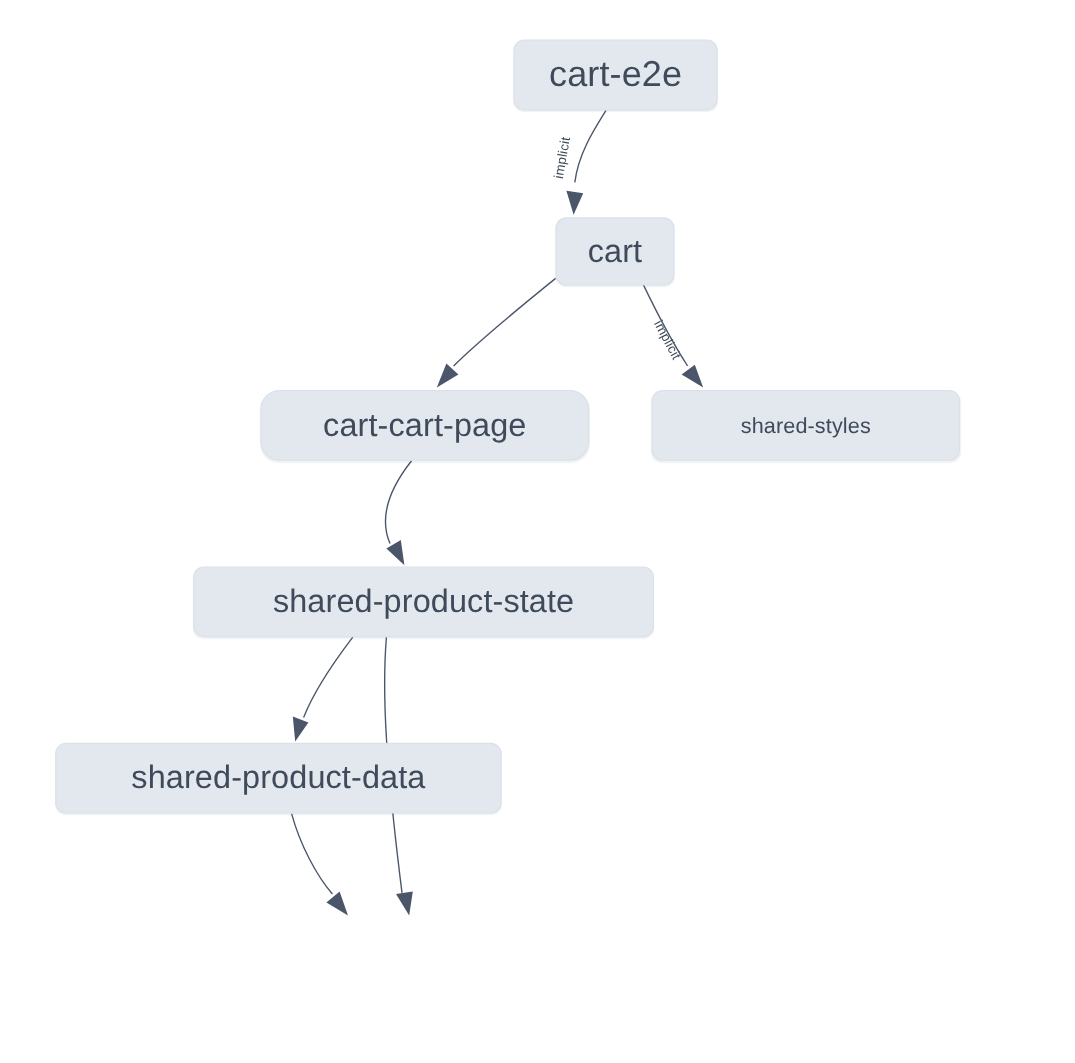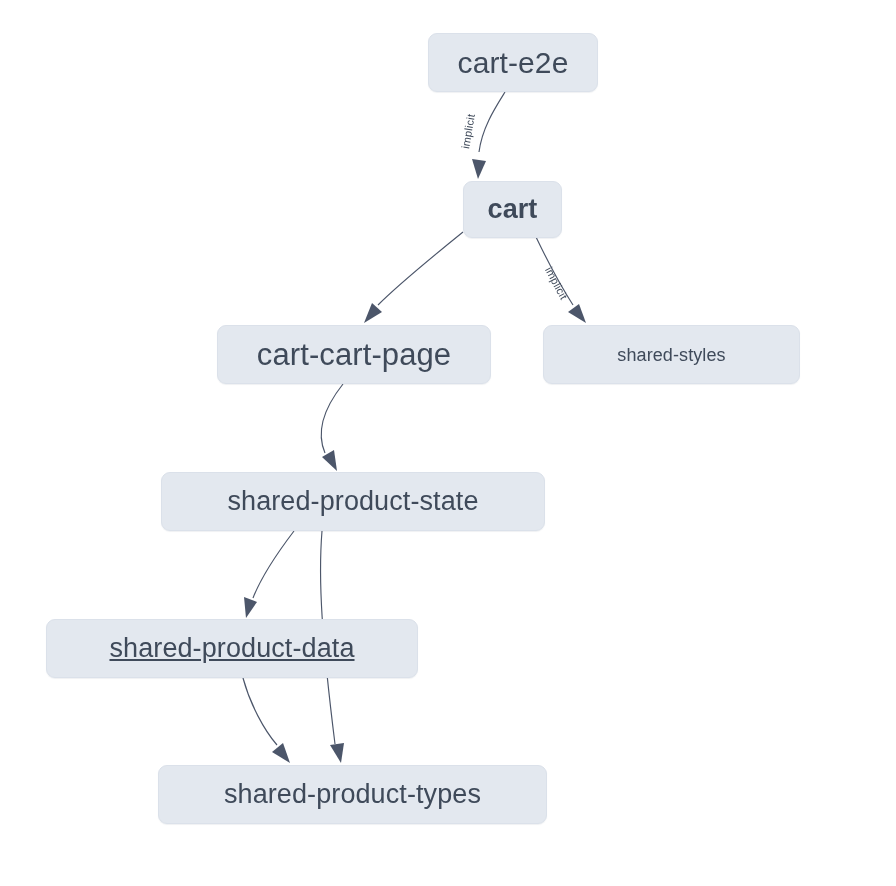--- a/index.html
+++ b/index.html
@@ -108,37 +108,34 @@
     <g>
       <text class="edge-label" x="472" y="132" text-anchor="middle" transform="rotate(-80 472 132)">implicit</text>
       <text class="edge-label" x="553" y="285" text-anchor="middle" transform="rotate(62 553 285)">implicit</text>
     </g>
   </svg>
 
   <div class="node" style="left:428px; top:33px; width:170px; height:59px; font-size:30px;">
     <span class="node-label">cart-e2e</span>
   </div>
 
-  <div class="node" style="left:463px; top:181px; width:99px; height:57px; font-size:27px;font-weight:bold;">
+  <div class="node" style="left:463px; top:181px; width:99px; height:57px; font-size:27px;">
     <span class="node-label">cart</span>
   </div>
 
-  <div class="node" style="left:217px; top:325px; width:274px; height:59px; font-size:31px;">
+  <div class="node" style="left:217px; top:325px; width:274px; height:59px; font-size:27px;border-radius:16px;">
     <span class="node-label">cart-cart-page</span>
   </div>
 
   <div class="node" style="left:543px; top:325px; width:257px; height:59px; font-size:18px;">
     <span class="node-label">shared-styles</span>
   </div>
 
   <div class="node" style="left:161px; top:472px; width:384px; height:59px; font-size:27px;text-align:center;">
     <span class="node-label">shared-product-state</span>
   </div>
 
-  <div class="node" style="left:46px; top:619px; width:372px; height:59px; font-size:27px;text-decoration:underline;">
+  <div class="node" style="left:46px; top:619px; width:372px; height:59px; font-size:27px;">
     <span class="node-label">shared-product-data</span>
   </div>
 
-  <div class="node" style="left:158px; top:765px; width:389px; height:59px; font-size:27px;">
-    <span class="node-label">shared-product-types</span>
-  </div>
 
 </div>
 
 </body></html>

